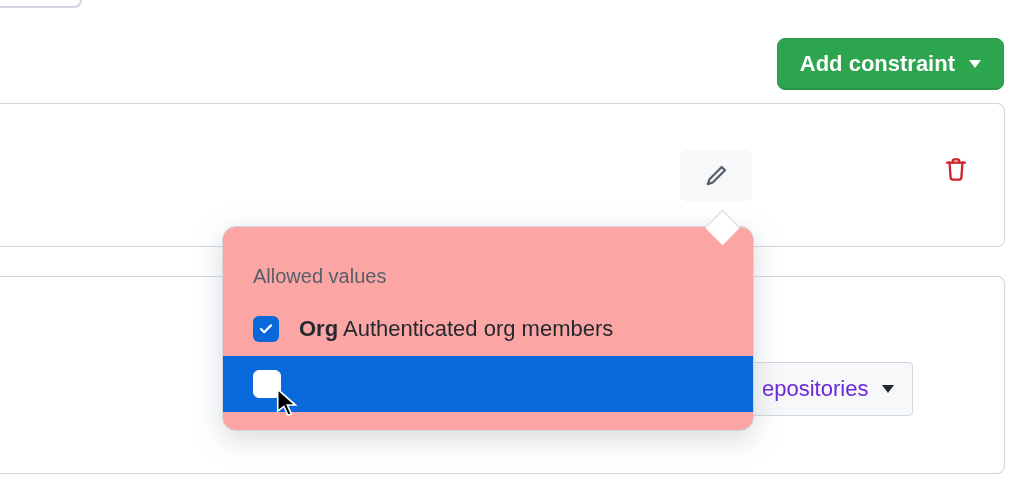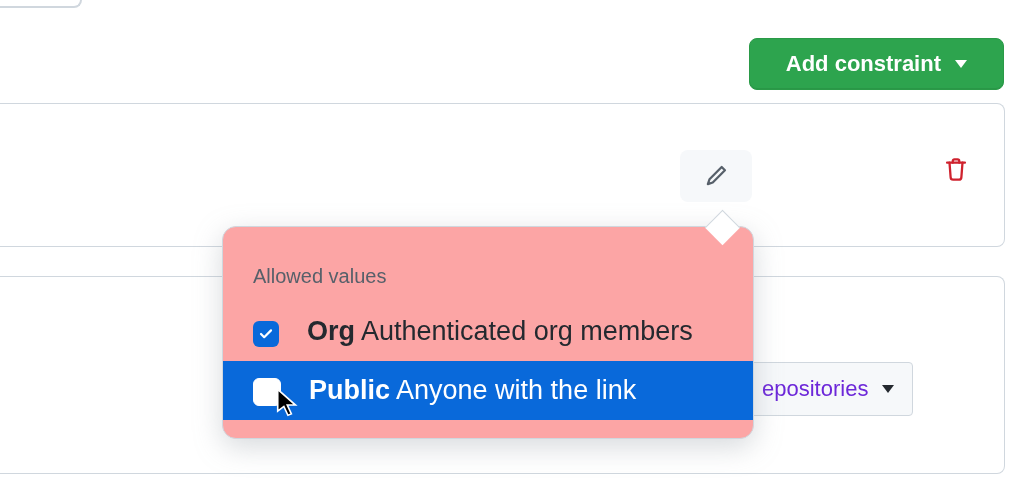--- a/index.html
+++ b/index.html
@@ -1,28 +1,28 @@
 <!DOCTYPE html>
 <html><head>
 <meta charset="utf-8">
 <style>
   html,body{margin:0;padding:0;font-family:-apple-system,BlinkMacSystemFont,"Segoe UI",Helvetica,Arial,sans-serif;background:#fff;color:#24292f}
   .stage{position:relative;width:1036px;height:500px;overflow:hidden}
   .panel-A{position:absolute;left:0;top:103px;width:1004px;height:142px;border:1px solid #d0d7de;border-left:none;border-radius:8px;border-top-left-radius:0;border-bottom-left-radius:0;background:#fff}
   .panel-B{position:absolute;left:0;top:276px;width:1004px;height:196px;border:1px solid #d0d7de;border-left:none;border-radius:8px;border-top-left-radius:0;border-bottom-left-radius:0;background:#fff}
-  .add-btn{position:absolute;right:32px;top:38px;height:52px;padding:0 36px;border-radius:8px;background:#2da44e;border:1px solid #2a9a47;color:#fff;font-size:22px;font-weight:600;display:flex;align-items:center;gap:14px;box-shadow:inset 0 -1px rgba(0,0,0,.08)}
+  .add-btn{position:absolute;right:32px;top:38px;height:52px;padding:0 22px;border-radius:8px;background:#2da44e;border:1px solid #2a9a47;color:#fff;font-size:22px;font-weight:600;display:flex;align-items:center;gap:14px;box-shadow:inset 0 -1px rgba(0,0,0,.08)}
   .add-btn .caret{width:0;height:0;border-left:6px solid transparent;border-right:6px solid transparent;border-top:8px solid #fff}
   .edit-chip{position:absolute;left:680px;top:150px;width:72px;height:52px;background:#f6f8fa;border-radius:8px;display:flex;align-items:center;justify-content:center;color:#57606a}
   .trash{position:absolute;right:60px;top:150px;width:40px;height:40px;display:flex;align-items:center;justify-content:center;color:#cf222e}
   .repo-pill{position:absolute;left:743px;top:362px;height:52px;padding:0 18px;border:1px solid #d0d7de;border-radius:4px;background:#f6f8fa;color:#6d28d9;font-size:22px;display:flex;align-items:center;gap:10px}
   .repo-pill .caret{display:inline-block;width:0;height:0;border-left:6px solid transparent;border-right:6px solid transparent;border-top:8px solid #24292f;margin-left:4px}
   .popover{position:absolute;left:222px;top:226px;width:530px;background:#fca5a5;border:1px solid #d0d7de;border-radius:14px;box-shadow:0 8px 28px rgba(140,149,159,.35);padding-top:18px;padding-bottom:18px}
   .popover .arrow{position:absolute;top:-12px;left:487px;width:24px;height:24px;background:#fff;border-left:1px solid #d0d7de;border-top:1px solid #d0d7de;transform:rotate(45deg)}
   .popover .title{font-size:20px;color:#57606a;margin:20px 30px 14px 30px}
-  .opt{display:flex;align-items:flex-end;gap:28px;padding:14px 30px;font-size:27px}
+  .opt{display:flex;align-items:center;gap:20px;padding:14px 30px;font-size:22px}
   .opt .box{width:26px;height:26px;border-radius:6px;flex:0 0 26px;display:flex;align-items:center;justify-content:center}
   .opt .box.checked{background:#0969da}
   .opt .box.unchecked{background:#fff;border:1px solid #d0d7de}
   .opt .lbl strong{font-weight:700}
   .opt .lbl .desc{font-weight:400}
   .opt.highlight{background:#0969da;color:#fff}
   .opt.highlight .box.unchecked{background:#fff;border:1px solid #fff}
   .cursor{position:absolute;left:276px;top:388px;pointer-events:none}
   .thin-rule{position:absolute;left:0;top:0;height:6px;width:80px;border-bottom:2px solid #d0d7de;border-right:2px solid #d0d7de;border-bottom-right-radius:8px}
   svg{display:block}
@@ -75,24 +75,20 @@
           </svg>
     </span>
     <span class="lbl">
       <strong>Org</strong>
       <span class="desc"> </span><span class="desc">Authenticated org members</span>
     </span>
   </div>
 
   <div class="opt highlight">
     <span class="box unchecked"></span>
-    <span class="lbl">
-      <strong>Public</strong>
-      <span class="desc"> </span><span class="desc">Anyone with the link</span>
-    </span>
   </div>
 </div>
 
 <div class="cursor">
   <svg width="28" height="30" viewBox="0 0 20 22">
     <path d="M1 1 L1 17 L5.5 13.5 L8.5 20 L11 19 L8 12.5 L14 12.5 Z" fill="#000" stroke="#fff" stroke-width="1.2"></path>
   </svg>
 </div>
 
 </div>

